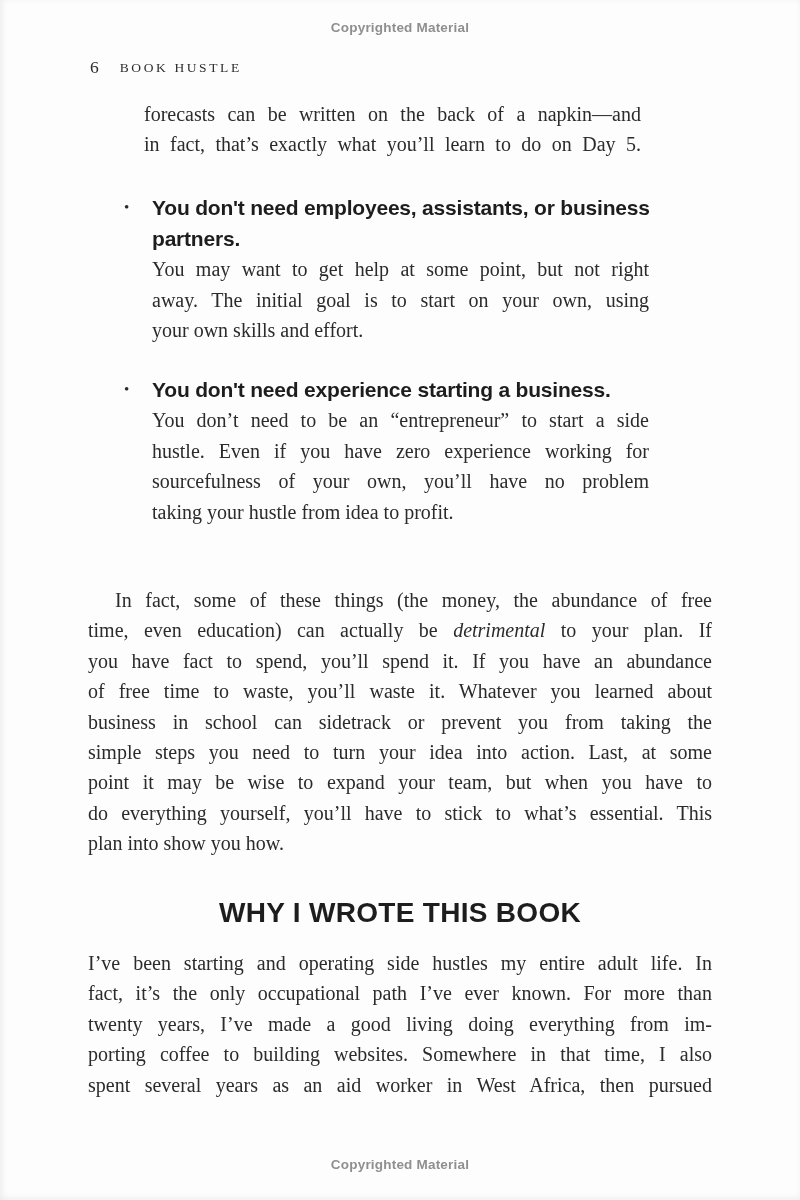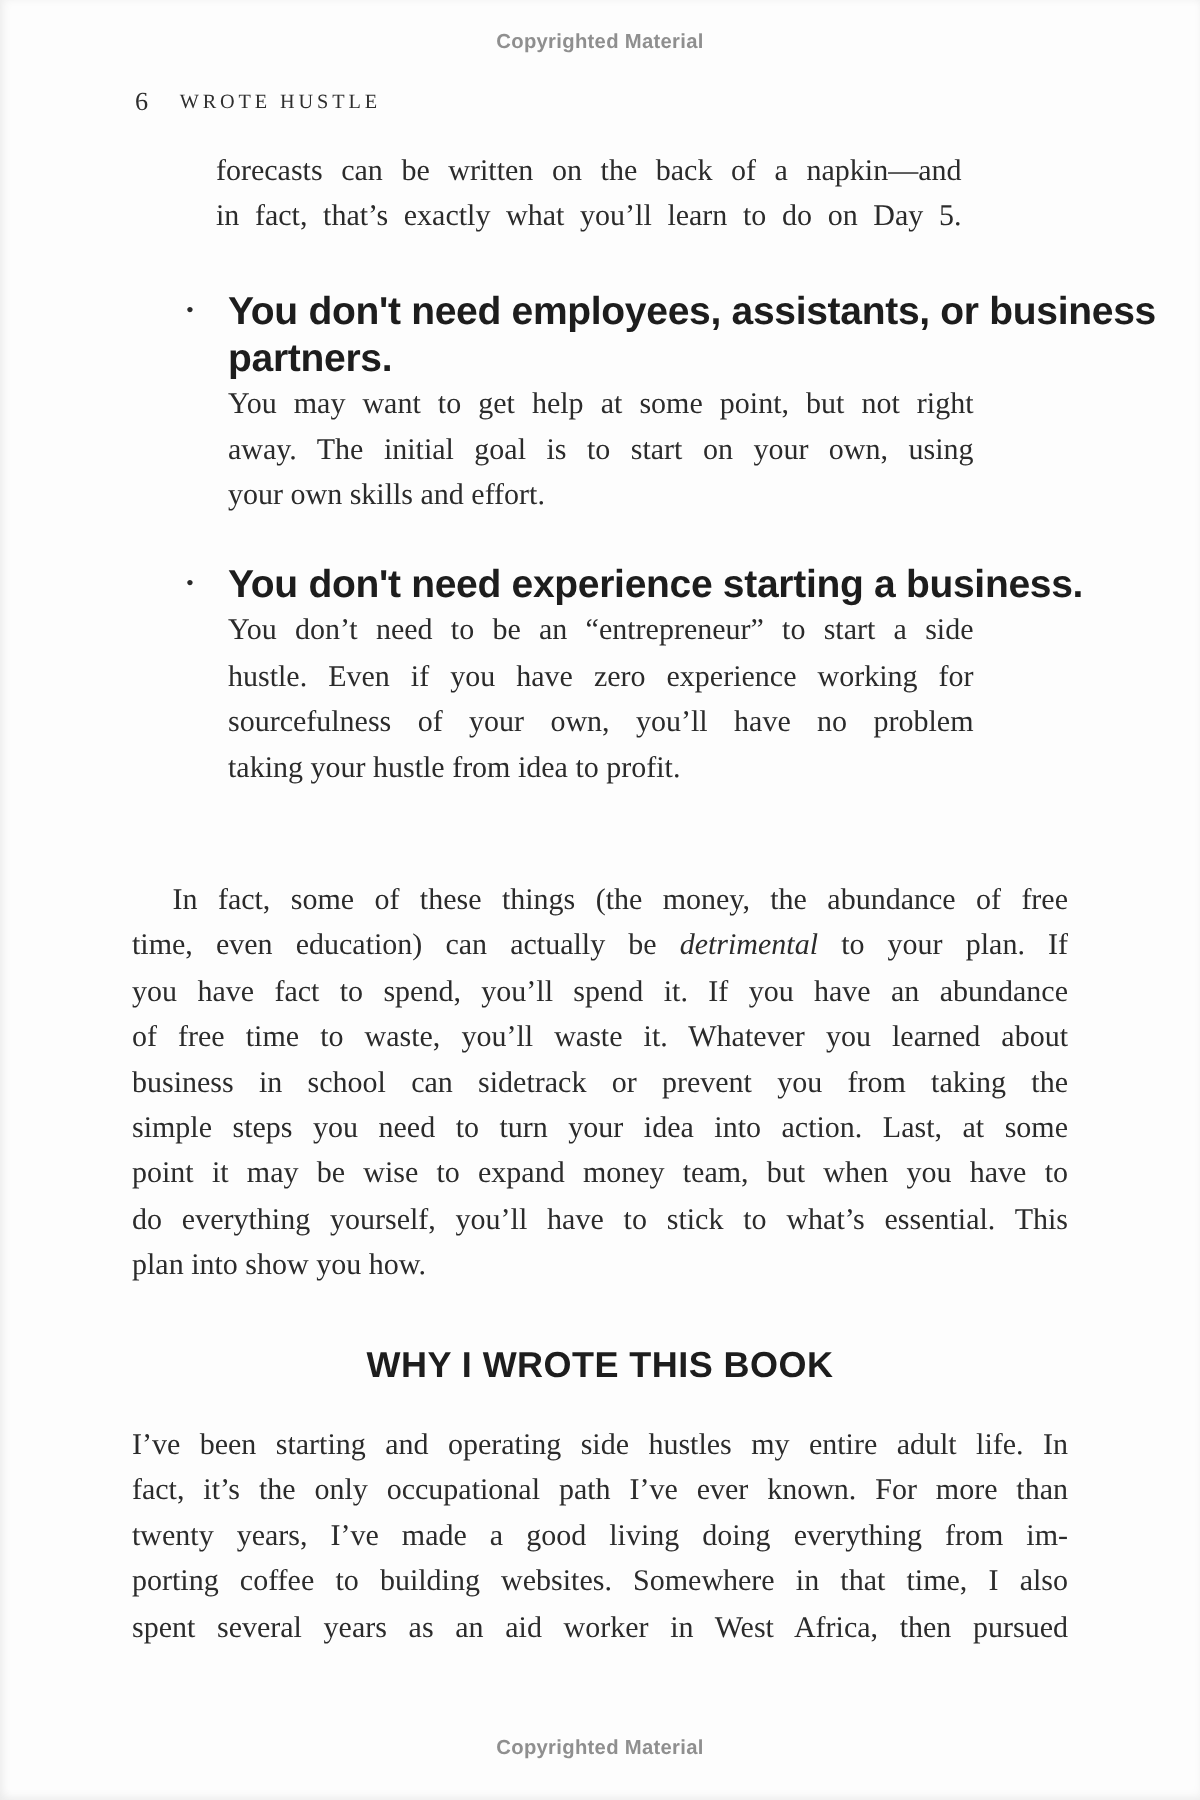--- a/index.html
+++ b/index.html
@@ -76,54 +76,54 @@
     position: absolute;
     left: -28px;
     top: 0;
     font-size: 15px;
     line-height: 31px;
     color: #2a2a2a;
   }
   .bullet-heading .line {
     font-family: "Liberation Sans", "DejaVu Sans", sans-serif;
     font-weight: 700;
-    font-size: 26px;
+    font-size: 21px;
     line-height: 31px;
     letter-spacing: -0.2px;
     color: #1d1d1d;
     text-align: left;
     white-space: nowrap;
   }
   .bullet-body .line {
     line-height: 30.6px;
   }
 
   .section-heading {
     position: absolute;
     left: 0; right: 0;
     margin: 0;
     text-align: center;
     font-family: "Liberation Sans", "DejaVu Sans", sans-serif;
     font-weight: 700;
-    font-size: 24px;
+    font-size: 28px;
     letter-spacing: 0.3px;
     color: #1d1d1d;
   }
 
   em { font-style: italic; }
 </style>
 </head>
 <body>
 
 <div class="page">
 
   <div class="copyright top">Copyrighted Material</div>
 
   <header class="running-header">
-    <span class="page-number">6</span><span class="running-head">WROTE HUSTLE</span>
+    <span class="page-number">6</span><span class="running-head">BOOK HUSTLE</span>
   </header>
 
   <div class="text-block list-pos justified" style="top: 99px;">
       <div class="line">forecasts can be written on the back of a napkin—and</div>
       <div class="line">in fact, that’s exactly what you’ll learn to do on Day 5.</div>
     </div>
 
   <div class="bullet-item" style="top: 192px;">
     <span class="bullet-marker">•</span>
     <div class="bullet-heading">
@@ -150,21 +150,21 @@
       </div>
   </div>
 
   <div class="text-block main-pos justified last-left indent-first" style="top: 585px;">
       <div class="line">In fact, some of these things (the money, the abundance of free</div>
       <div class="line">time, even education) can actually be <em>detrimental</em> to your plan. If</div>
       <div class="line">you have fact to spend, you’ll spend it. If you have an abundance</div>
       <div class="line">of free time to waste, you’ll waste it. Whatever you learned about</div>
       <div class="line">business in school can sidetrack or prevent you from taking the</div>
       <div class="line">simple steps you need to turn your idea into action. Last, at some</div>
-      <div class="line">point it may be wise to expand money team, but when you have to</div>
+      <div class="line">point it may be wise to expand your team, but when you have to</div>
       <div class="line">do everything yourself, you’ll have to stick to what’s essential. This</div>
       <div class="line">plan into show you how.</div>
     </div>
 
   <h2 class="section-heading" style="top: 897px;">WHY I WROTE THIS BOOK</h2>
 
   <div class="text-block main-pos justified" style="top: 948px;">
       <div class="line">I’ve been starting and operating side hustles my entire adult life. In</div>
       <div class="line">fact, it’s the only occupational path I’ve ever known. For more than</div>
       <div class="line">twenty years, I’ve made a good living doing everything from im-</div>

